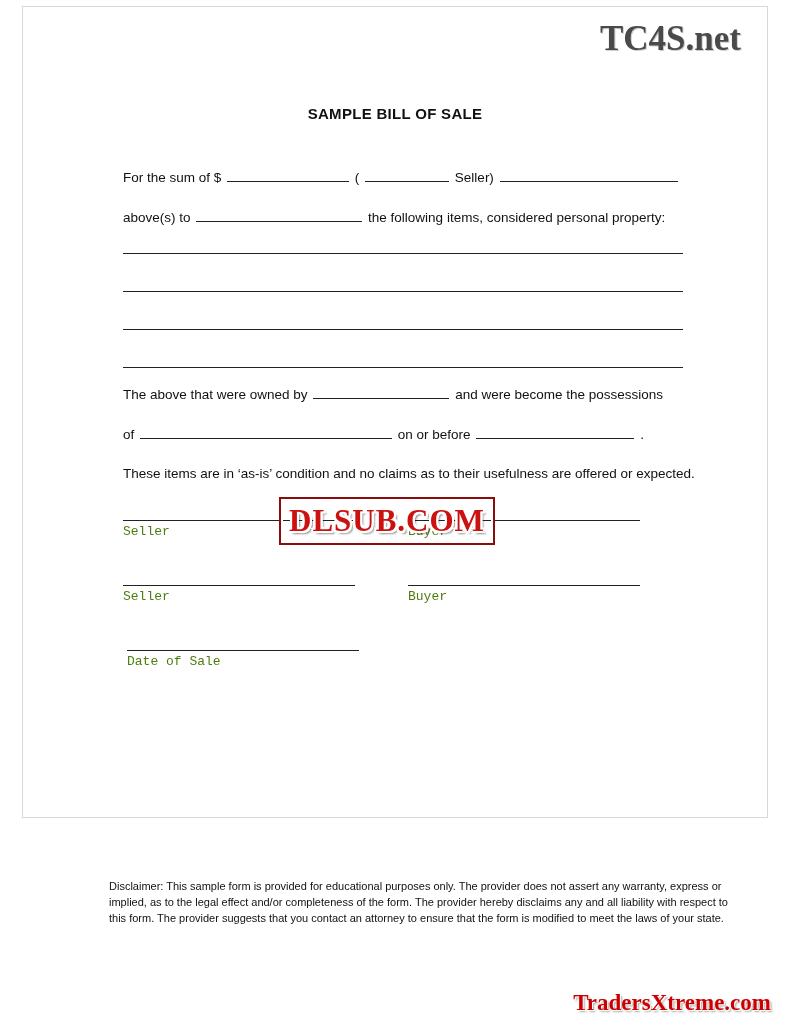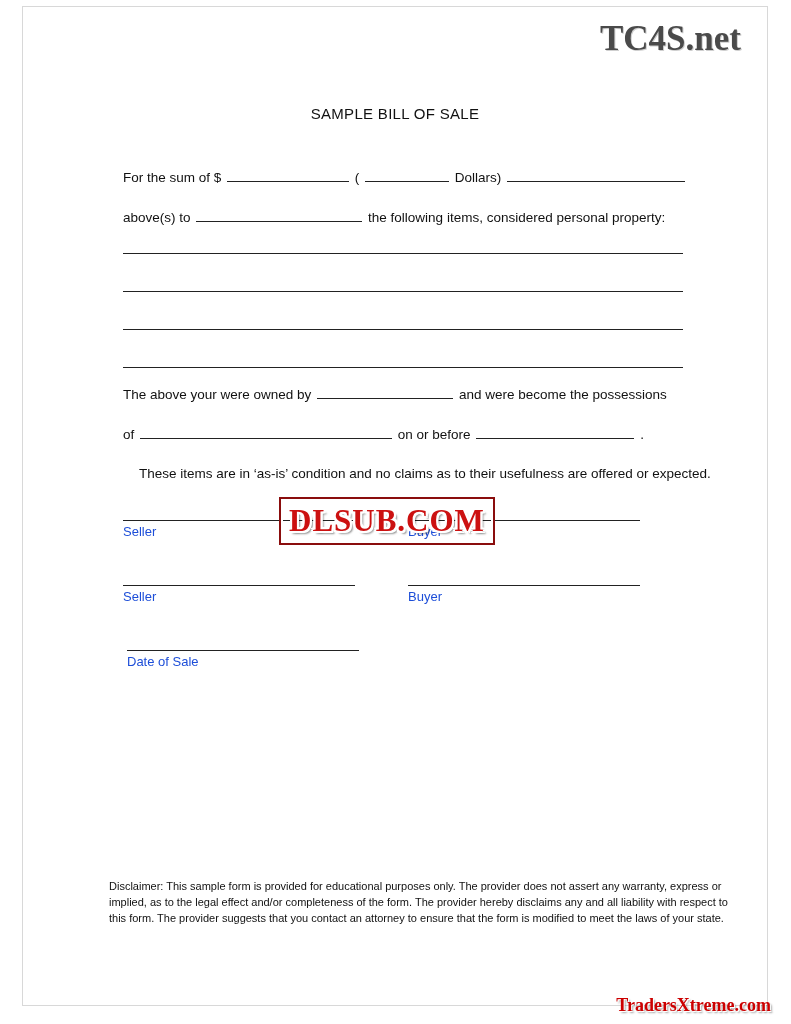--- a/index.html
+++ b/index.html
@@ -17,21 +17,21 @@
     height: 1024px;
     margin: 0 auto;
     background: #ffffff;
     overflow: hidden;
   }
   .sheet {
     position: absolute;
     left: 22px;
     top: 6px;
     width: 746px;
-    height: 1000px;
+    height: 812px;
     border: 1px solid #d8d8d8;
     background: #ffffff;
     box-sizing: border-box;
   }
 
   
   .brand-top {
     position: absolute;
     right: 26px;
     top: 12px;
@@ -44,21 +44,21 @@
   }
 
   
   .doc-title {
     position: absolute;
     left: 0;
     right: 0;
     top: 98px;
     text-align: center;
     font-size: 15px;
-    font-weight: normal;
+    font-weight: bold;
     color: #111111;
     letter-spacing: 0.3px;
   }
 
   
   .body-area {
     position: absolute;
     left: 100px;
     top: 160px;
     width: 562px;
@@ -81,27 +81,28 @@
 
   
   .l1 { position:absolute; left:0;   top:0;   }
   .l2 { position:absolute; left:0;   top:40px;}
   .rule1 { position:absolute; left:0; top:86px;  width:560px; border-bottom:1px solid #222;}
   .rule2 { position:absolute; left:0; top:124px; width:560px; border-bottom:1px solid #222;}
   .rule3 { position:absolute; left:0; top:162px; width:560px; border-bottom:1px solid #222;}
   .rule4 { position:absolute; left:0; top:200px; width:560px; border-bottom:1px solid #222;}
   .l3 { position:absolute; left:0;   top:217px;}
   .l4 { position:absolute; left:0;   top:257px;}
-  .l5 { position:absolute; left:16px;   top:300px;}
+  .l5 { position:absolute; left:0;   top:300px;}
 
   
   .sig {
     position: absolute;
     font-size: 13px;
-    color: #1d4ed8;
+    color: #4d7c0f;
+    font-family: Liberation Mono, monospace;
   }
   .sig-line {
     border-bottom: 1px solid #222;
     height: 0;
     width: 232px;
   }
   .sig-label {
     margin-top: 3px;
     font-size: 13px;
   }
@@ -145,21 +146,21 @@
     line-height: 1.45;
     color: #111;
   }
 
   
   .brand-bottom {
     position: absolute;
     right: 20px;
     bottom: 8px;
     font-family: "Liberation Serif", serif;
-    font-size: 18px;
+    font-size: 23px;
     font-weight: bold;
     color: #cc0000;
     text-shadow: 1px 1px 0 #ffffff, 2px 2px 2px rgba(0,0,0,0.35);
   }
 </style>
 </head>
 <body>
 
 <div class="page">
   <div class="sheet">
@@ -168,37 +169,37 @@
 
     <div class="doc-title">SAMPLE BILL OF SALE</div>
 
     <div class="body-area">
 
       <div class="row l1">
         <span class="txt">For the sum of $</span>
         <span class="blank" style="width:122px"></span>
         <span class="txt">(</span>
         <span class="blank" style="width:84px"></span>
-        <span class="txt">Dollars)</span>
+        <span class="txt">Seller)</span>
         <span class="blank" style="width:178px"></span>
       </div>
 
       <div class="row l2">
         <span class="txt">above(s) to</span>
         <span class="blank" style="width:166px"></span>
         <span class="txt">the following items, considered personal property:</span>
       </div>
 
       <div class="rule1"></div>
       <div class="rule2"></div>
       <div class="rule3"></div>
       <div class="rule4"></div>
 
       <div class="row l3">
-        <span class="txt">The above your were owned by</span>
+        <span class="txt">The above that were owned by</span>
         <span class="blank" style="width:136px"></span>
         <span class="txt">and were become the possessions</span>
       </div>
 
       <div class="row l4">
         <span class="txt">of</span>
         <span class="blank" style="width:252px"></span>
         <span class="txt">on or before</span>
         <span class="blank" style="width:158px"></span>
         <span class="txt">.</span>

